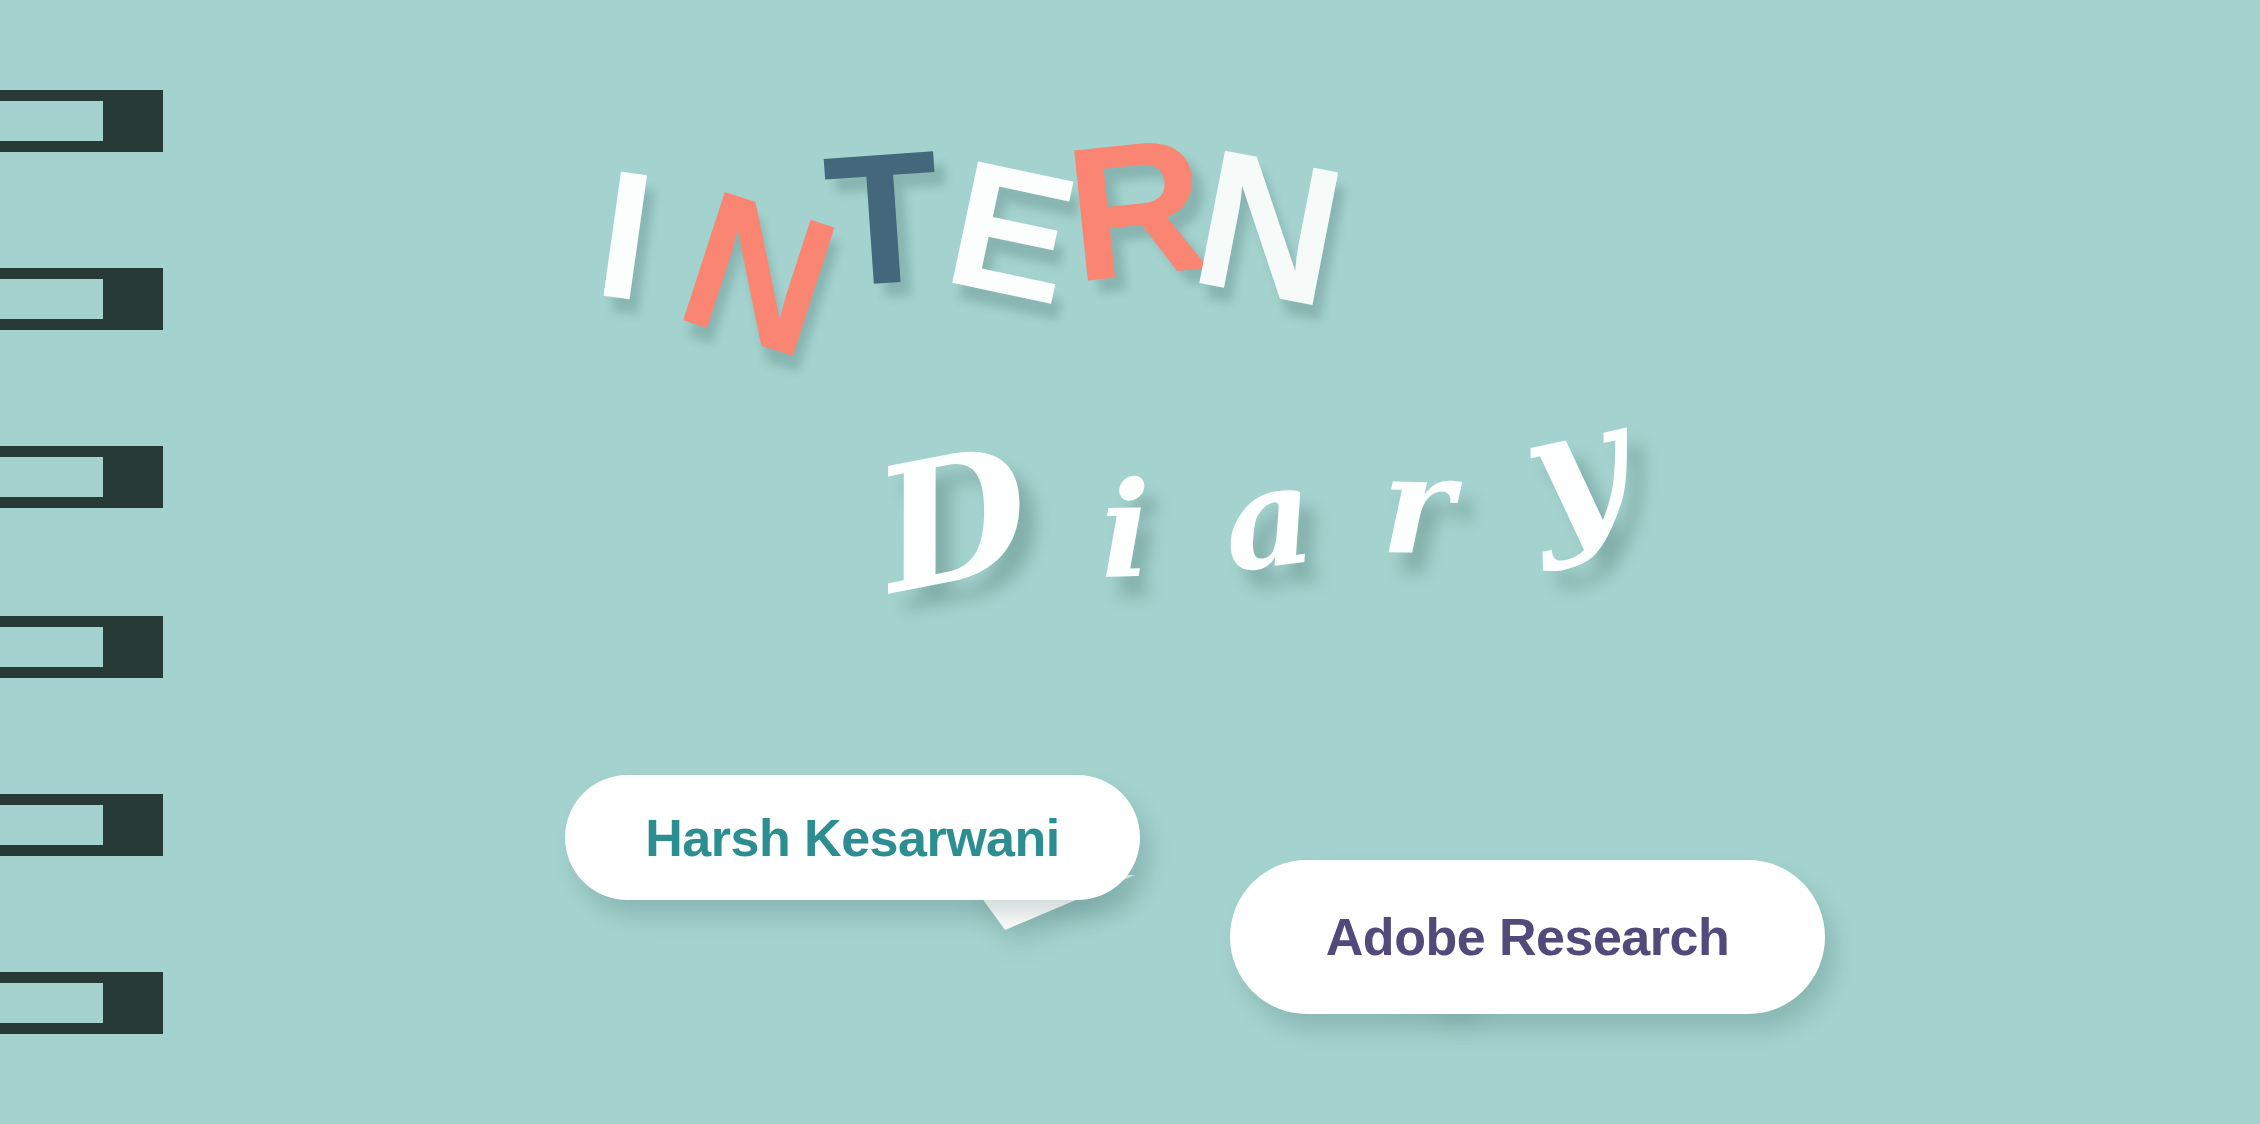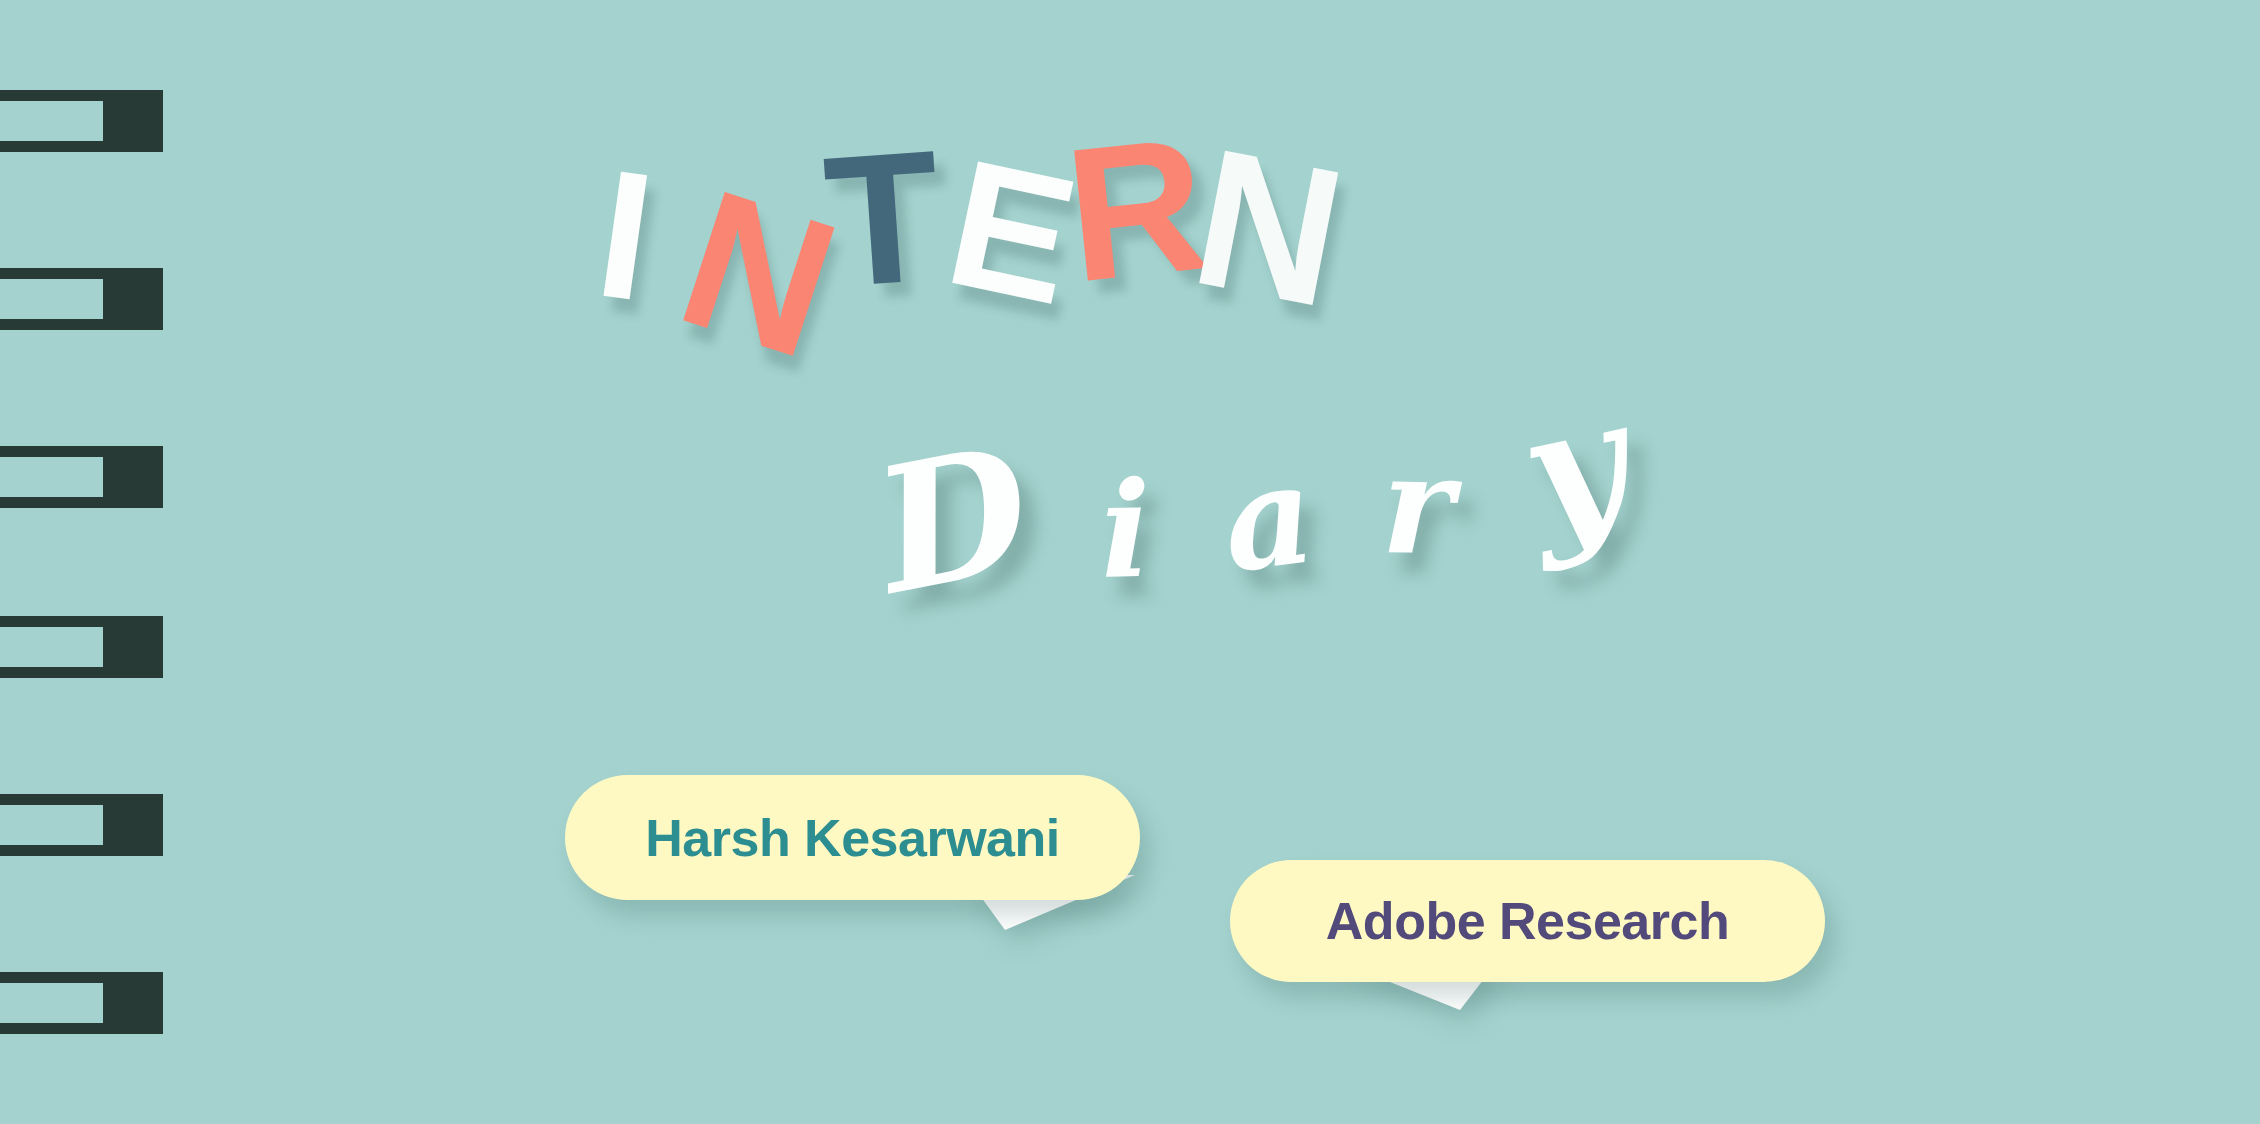--- a/index.html
+++ b/index.html
@@ -95,21 +95,21 @@
   #title-diary .c1 { transform:rotate(4deg)  translateY(14px); font-size:132px; }
   #title-diary .c2 { transform:rotate(-2deg) translateY(16px); font-size:138px; }
   #title-diary .c3 { transform:rotate(6deg)  translateY(16px); font-size:136px; }
   #title-diary .c4 { transform:rotate(-7deg) translateY(4px);  font-size:170px; }
 
   
   .bubble-wrap { position:absolute; }
 
   .bubble {
     position:relative;
-    background:#fef9c3;
+    background:#ffffff;
     border-radius:999px;
     display:flex;
     align-items:center;
     justify-content:center;
     box-shadow:10px 16px 22px rgba(40,85,80,0.20);
   }
   .bubble-text {
     font-family:"Liberation Sans", sans-serif;
     font-weight:bold;
     font-size:52px;
@@ -129,21 +129,21 @@
   #bubble-name .tail {
     left:400px; top:100px;
     border-left:40px solid transparent;
     border-right:130px solid transparent;
     border-top:55px solid #ffffff;
     filter:drop-shadow(8px 14px 12px rgba(40,85,80,0.18));
   }
 
   
   #bubble-org { left:1230px; top:860px; }
-  #bubble-org .bubble { width:595px; height:122px; }
+  #bubble-org .bubble { width:595px; height:154px; }
   #bubble-org .bubble-text { color:#514a7a; }
   #bubble-org .tail {
     left:100px; top:98px;
     border-left:130px solid transparent;
     border-right:40px solid transparent;
     border-top:52px solid #ffffff;
     filter:drop-shadow(8px 14px 12px rgba(40,85,80,0.18));
   }
 </style>
 </head>

